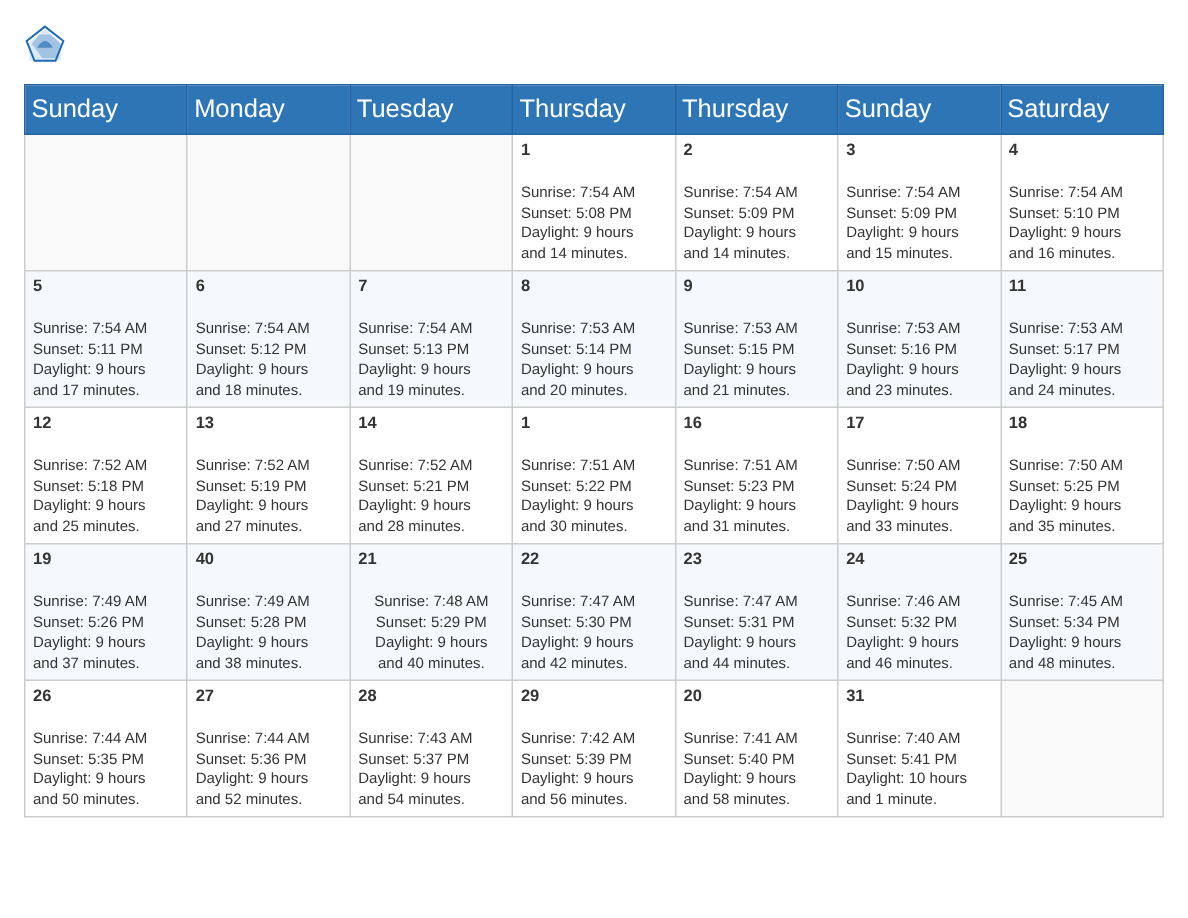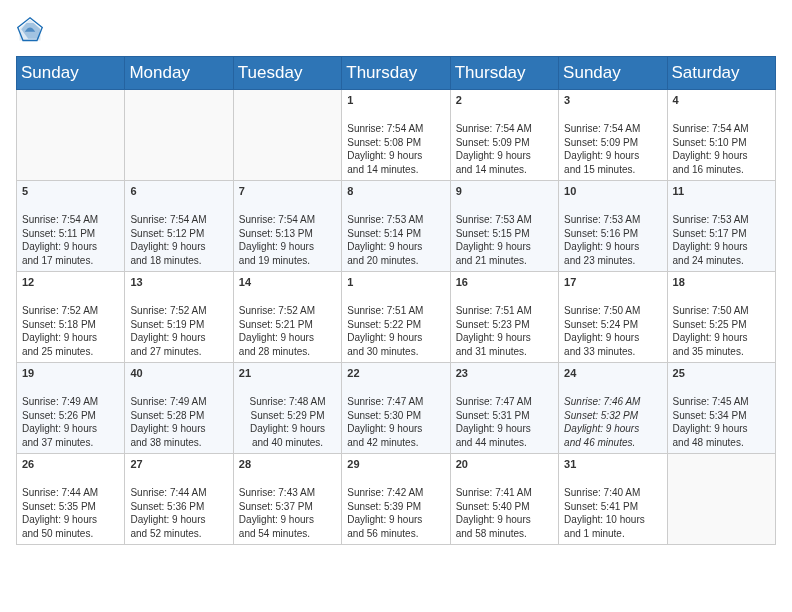--- a/index.html
+++ b/index.html
@@ -295,21 +295,21 @@
         </td>
         <td>
           <div class="day-number">23</div>
           <div class="day-info" style="white-space: pre-line;">Sunrise: 7:47 AM
 Sunset: 5:31 PM
 Daylight: 9 hours
 and 44 minutes.</div>
         </td>
         <td>
           <div class="day-number">24</div>
-          <div class="day-info" style="white-space: pre-line; font-style: italic;">Sunrise: 7:46 AM
+          <div class="day-info" style="white-space: pre-line;">Sunrise: 7:46 AM
 Sunset: 5:32 PM
 Daylight: 9 hours
 and 46 minutes.</div>
         </td>
         <td>
           <div class="day-number">25</div>
           <div class="day-info" style="white-space: pre-line;">Sunrise: 7:45 AM
 Sunset: 5:34 PM
 Daylight: 9 hours
 and 48 minutes.</div>

